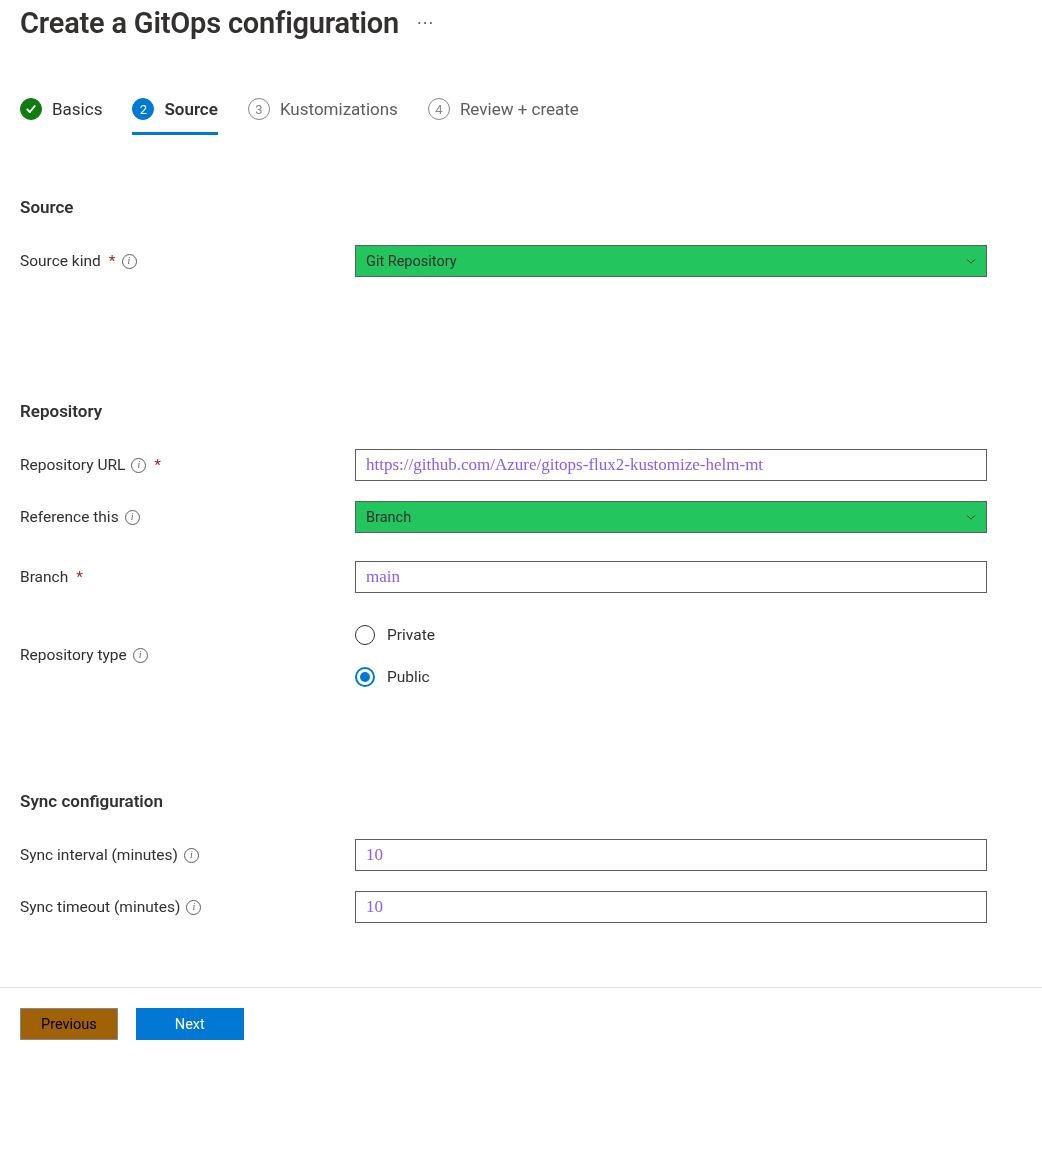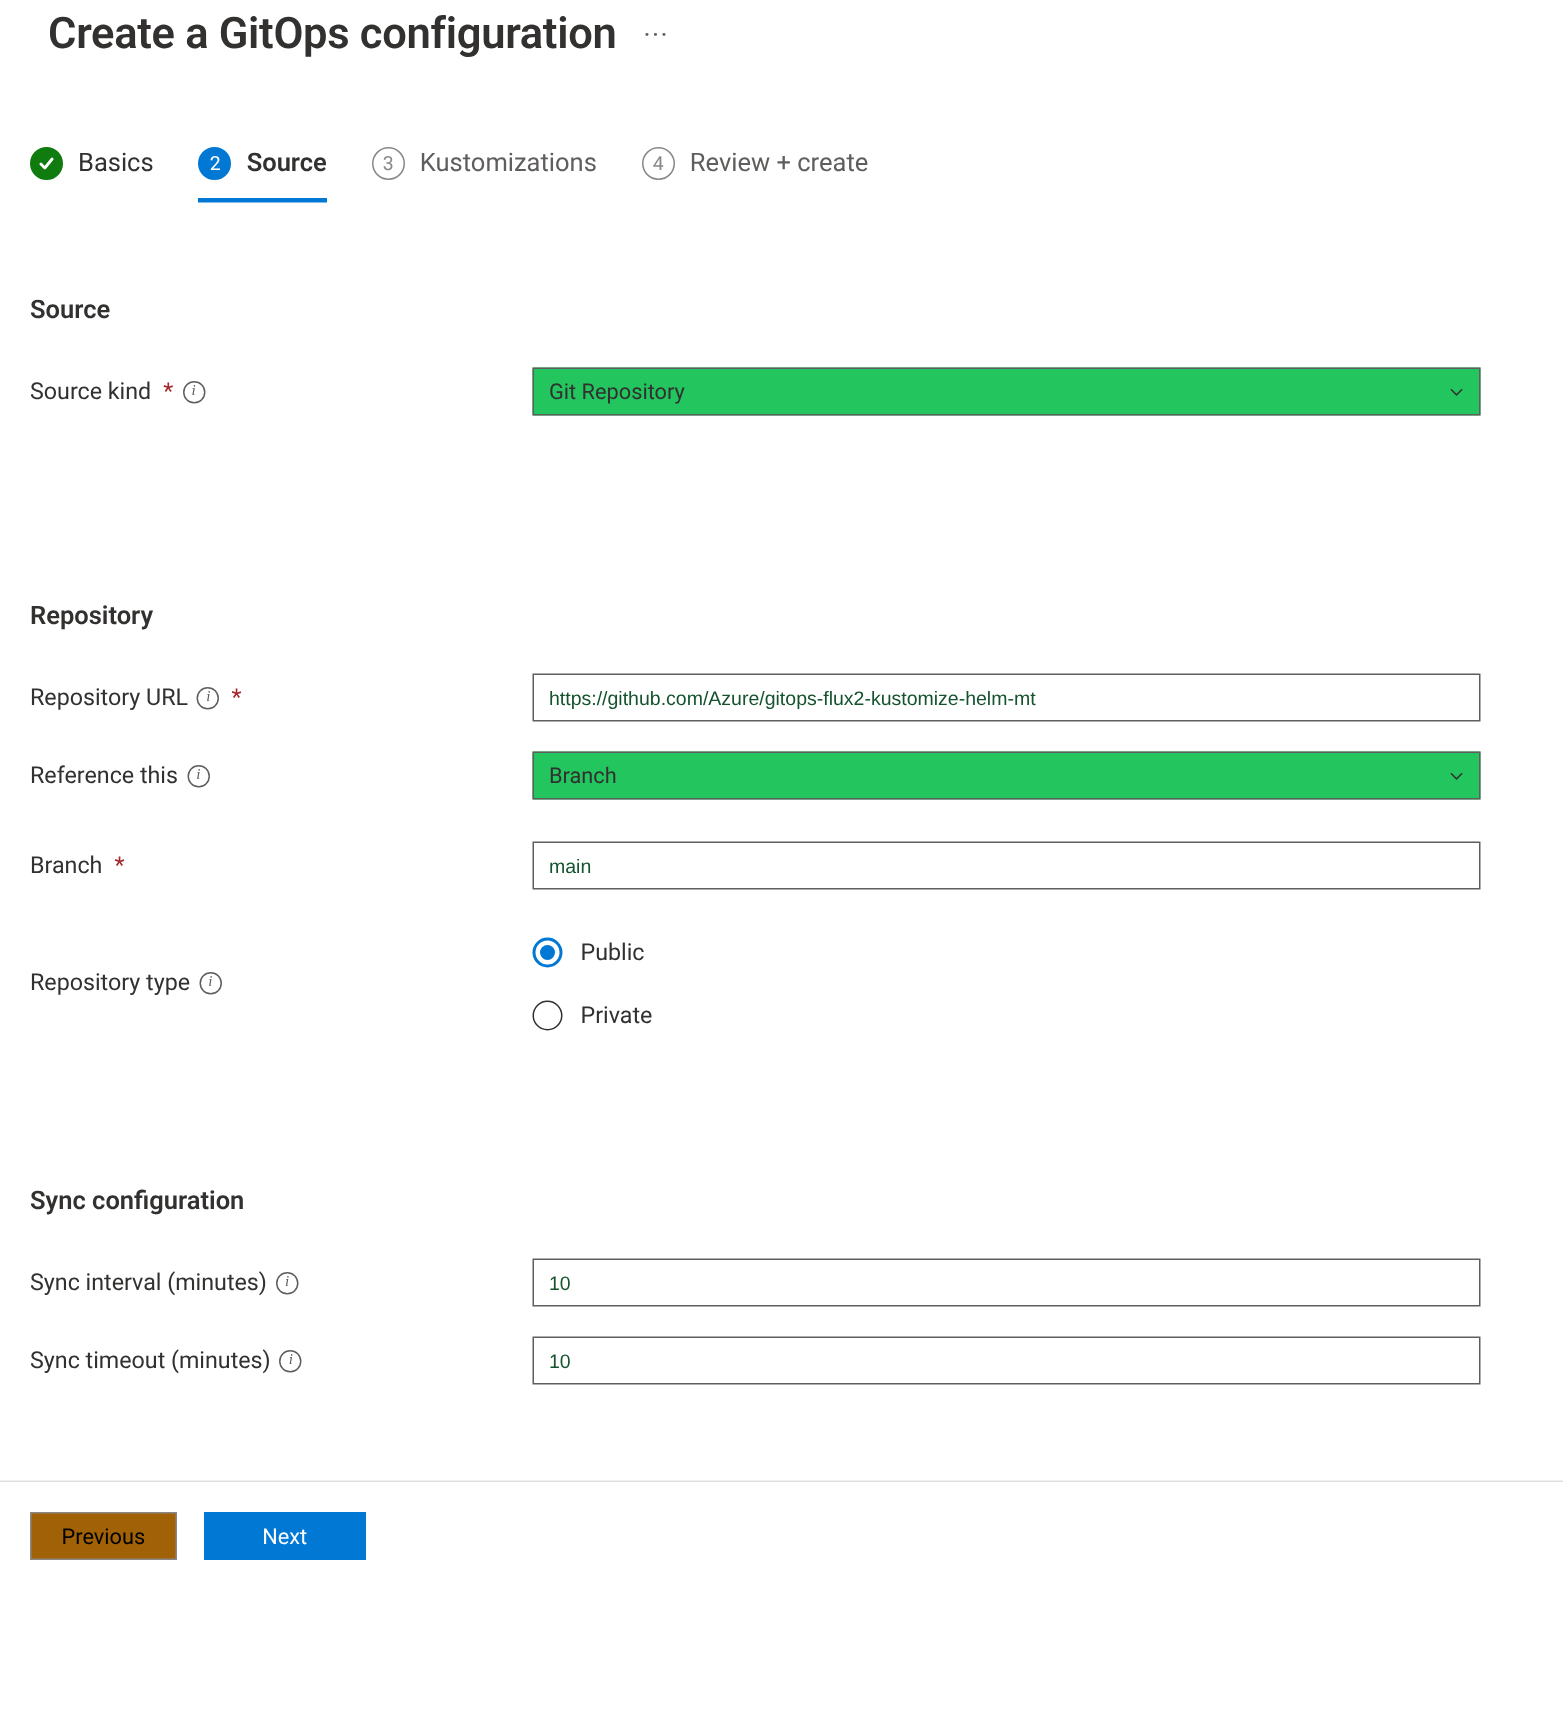--- a/index.html
+++ b/index.html
@@ -8,21 +8,20 @@
     color: #323130;
     background: #fff;
     width: 1042px;
   }
   .page { padding: 6px 20px 0 20px; }
   .title-row { display: flex; align-items: center; gap: 18px; }
   .page-title {
     font-size: 29px;
     font-weight: 600;
     letter-spacing: -0.2px;
-    margin-left: 12px;
   }
   .ellipsis-btn {
     font-size: 18px;
     color: #605e5c;
     cursor: pointer;
     user-select: none;
     letter-spacing: 1px;
   }
 
   
@@ -86,24 +85,24 @@
     font-size: 10px; font-style: italic; font-family: Georgia, serif;
     cursor: default;
     line-height: 1;
   }
   .info-icon::before { content: "i"; }
 
   .text-input, .select {
     width: 100%; height: 32px;
     border: 1px solid #605e5c;
     padding: 0 10px;
-    font-size: 13px;
-    color: #14532d;
+    font-size: 17px;
+    color: #8b5cf6;
     background: #fff;
-    font-family: Liberation Sans, sans-serif;
+    font-family: Liberation Serif, serif;
   }
 
   .select-wrap { position: relative; }
   .select-display {
     width: 100%; height: 32px;
     border: 1px solid #605e5c;
     padding: 0 30px 0 10px;
     font-size: 14.5px;
     display: flex; align-items: center;
     cursor: pointer;
@@ -245,32 +244,32 @@
       </div>
     </div>
 
     <div class="form-row" style="align-items:center;">
       <div class="form-label-cell" style="padding-top:2px;">
         <span>Repository type</span>
         <span class="info-icon"></span>
       </div>
       <div class="form-control-cell">
         <div class="radio-group">
+          <label class="radio-item">
+            <span class="radio-outer">
+                <span class="radio-inner"></span>
+              </span>
+            <span class="radio-label">Private</span>
+          </label>
           <label class="radio-item selected">
             <span class="radio-outer">
                 <span class="radio-inner"></span>
               </span>
             <span class="radio-label">Public</span>
           </label>
-          <label class="radio-item">
-            <span class="radio-outer">
-                <span class="radio-inner"></span>
-              </span>
-            <span class="radio-label">Private</span>
-          </label>
         </div>
       </div>
     </div>
   </div>
 
   <h2 class="section-heading section-sync">Sync configuration</h2>
   <div class="form-area">
     <div class="form-row tight">
       <div class="form-label-cell">
         <span>Sync interval (minutes)</span>

